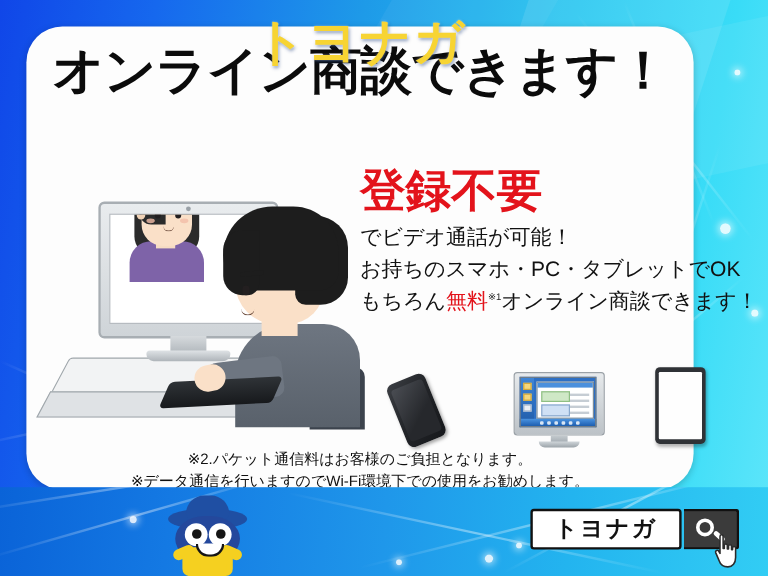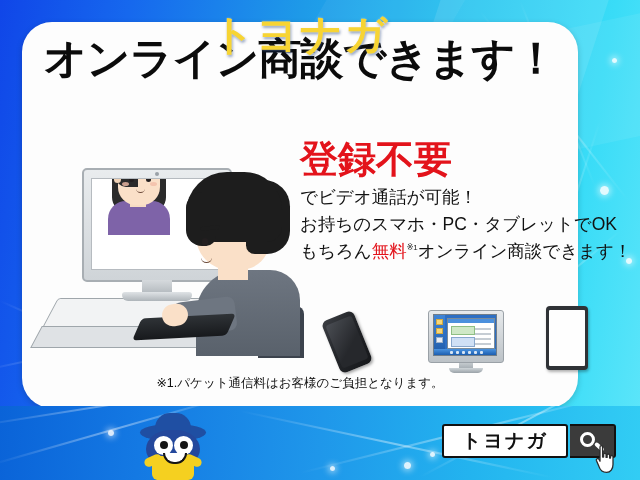--- a/index.html
+++ b/index.html
@@ -475,21 +475,22 @@
       </div>
       <div class="neck"></div>
       <div class="base"></div>
     </div>
 
     <div class="device" id="tablet">
       <div class="screen"></div>
     </div>
 
     <div id="notes">
-      <div class="n">※1.パケット通信料はお客様のご負担となります。</div>
+      <div class="n">※2.パケット通信料はお客様のご負担となります。</div>
+      <div class="n">※データ通信を行いますのでWi-Fi環境下での使用をお勧めします。</div>
     </div>
   </div>
 
   <div id="bottombar">
     <div class="bb-ray" style="left:-30px;top:20px;width:300px;transform:rotate(-9deg);"></div>
     <div class="bb-ray" style="left:-10px;top:58px;width:260px;transform:rotate(-16deg);"></div>
     <div class="bb-ray" style="left:240px;top:4px;width:320px;transform:rotate(12deg);"></div>
     <div class="bb-ray" style="left:300px;top:66px;width:340px;transform:rotate(-14deg);"></div>
     <div class="bb-ray" style="left:420px;top:70px;width:240px;transform:rotate(-28deg);"></div>
     <div class="dot" style="left:404px;top:56px;width:7px;height:7px;"></div>

